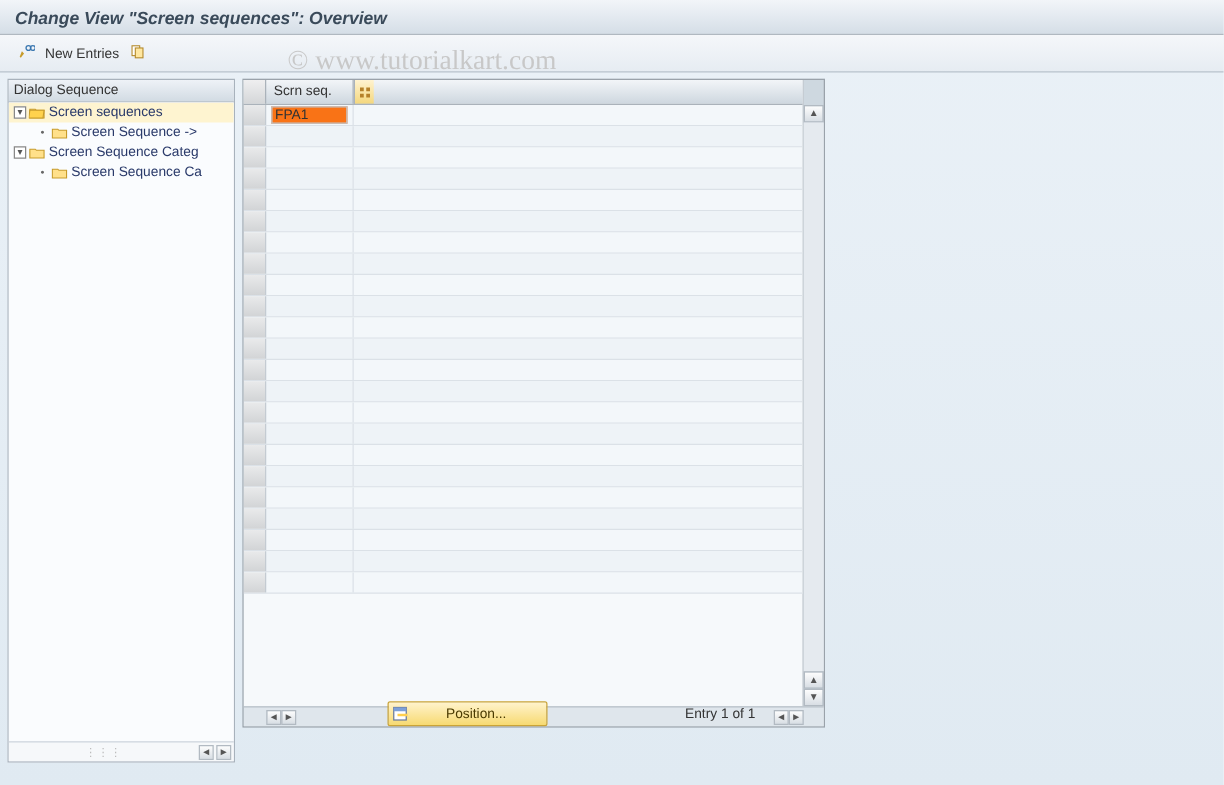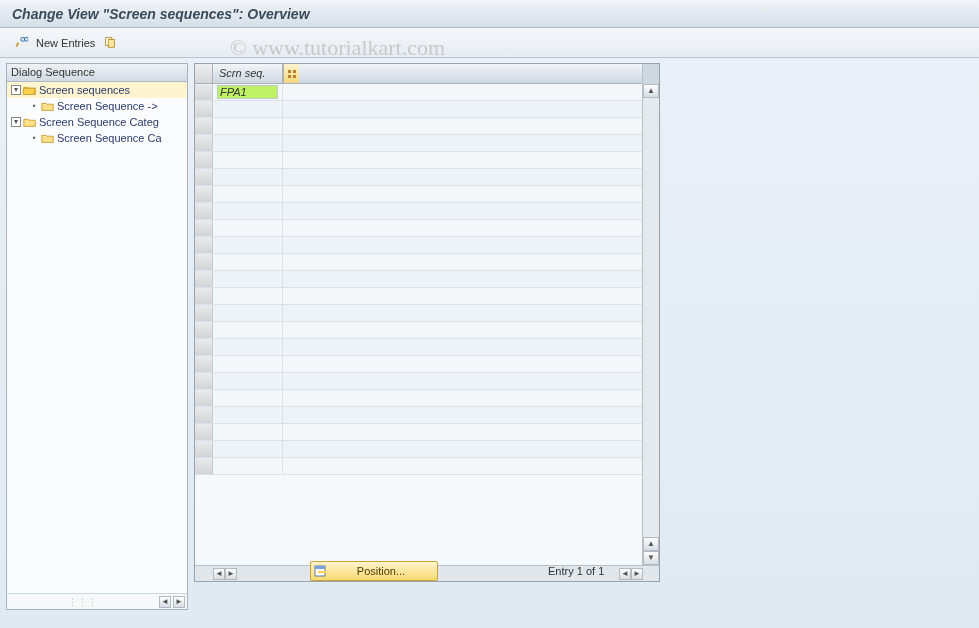--- a/index.html
+++ b/index.html
@@ -136,21 +136,20 @@
     color: #bbb;
     font-size: 9px;
     letter-spacing: 1px;
   }
   
   .table-panel {
     flex: 1;
     max-width: 466px;
     display: flex;
     flex-direction: column;
-    font-style: italic;
   }
   .table-wrap {
     flex: 1;
     border: 1px solid #9aa2aa;
     background: #ced8e0;
     display: flex;
     flex-direction: column;
   }
   .grid {
     flex: 1;
@@ -208,21 +207,21 @@
     border-right: 1px solid #dbe1e7;
     font-size: 11px;
     color: #333;
   }
   .row .cell-desc {
     flex: 1;
     padding: 1px 4px;
     font-size: 11px;
   }
   .cell-input {
-    background: #bef264;
+    background: #f97316;
     border: 1px solid #bfc8d0;
     height: 14px;
     width: 100%;
     font-size: 11px;
     padding: 0 2px;
   }
   .cell-input.selected { background: #cadced; border:1px solid #7a9bbd;}
   .grid-right {
     width: 16px;
     display: flex;

